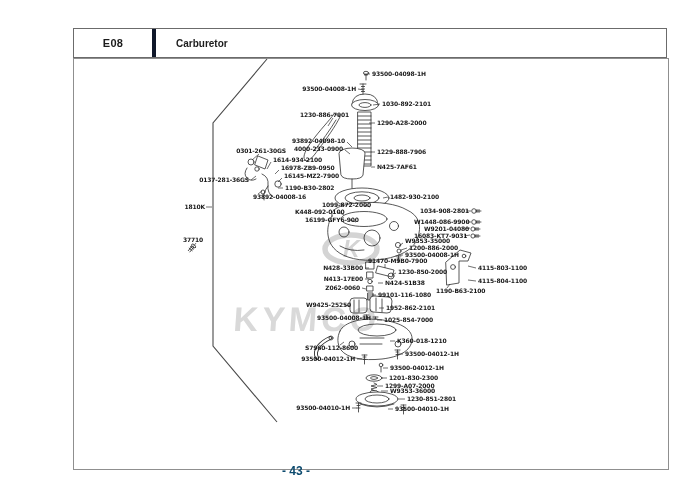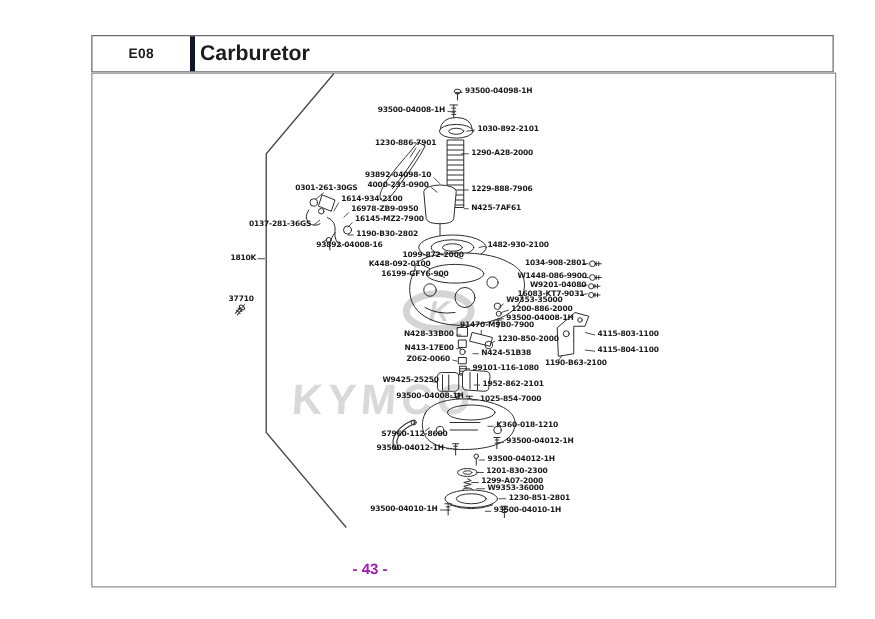--- a/index.html
+++ b/index.html
@@ -7,29 +7,29 @@
        font-family:"Liberation Sans",sans-serif;color:#1c1c1c;}
   .page{position:absolute;inset:0;}
   .frame{position:absolute;left:73px;top:58px;width:594px;height:410px;
          border:1px solid #8f8f8f;background:#fff;}
   .hdr{position:absolute;left:73px;top:28px;width:594px;height:30px;
        border:1px solid #6b6b6b;box-sizing:border-box;background:#fff;}
   .hdr .code{position:absolute;left:0;top:0;width:78px;height:100%;
        border-right:4px solid #0f172a;display:flex;align-items:center;justify-content:center;
        font-weight:bold;font-size:11px;letter-spacing:.3px;}
   .hdr .title{position:absolute;left:78px;top:0;right:0;height:100%;
-       display:flex;align-items:center;padding-left:8px;font-weight:bold;font-size:17px;}
+       display:flex;align-items:center;padding-left:24px;font-weight:bold;font-size:10px;}
   svg.diagram{position:absolute;left:0;top:0;width:700px;height:495px;}
   #labels-layer{position:absolute;left:0;top:0;width:700px;height:495px;pointer-events:none;}
   .part-label{position:absolute;transform:translateY(-50%);
        font:600 6px/1.1 "DejaVu Sans",sans-serif;color:#191919;
        white-space:nowrap;letter-spacing:-0.15px;}
   .part-label.anch-r{transform:translate(-100%,-50%);}
-  .footer{position:absolute;left:0;top:448px;width:592px;text-align:center;
-       font-weight:bold;font-size:12px;color:#a21caf;}
+  .footer{position:absolute;left:0;top:464px;width:592px;text-align:center;
+       font-weight:bold;font-size:12px;color:#0c4a6e;}
 </style>
 </head>
 <body>
 
 <div class="page">
 
   <div class="hdr">
     <div class="code">E08</div>
     <div class="title">Carburetor</div>
   </div>

